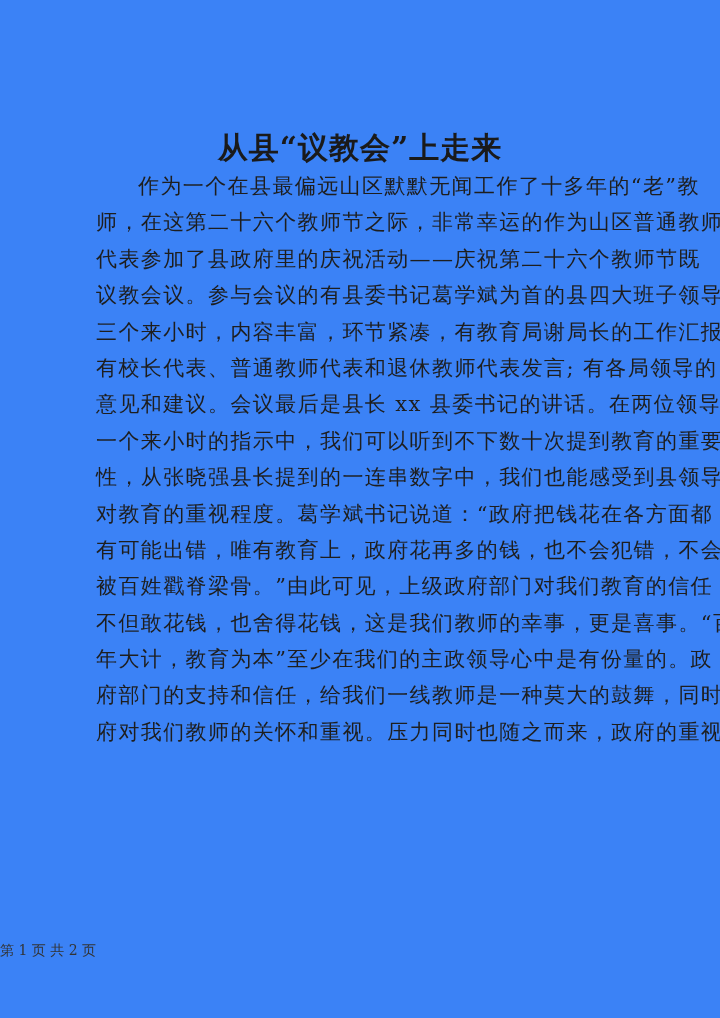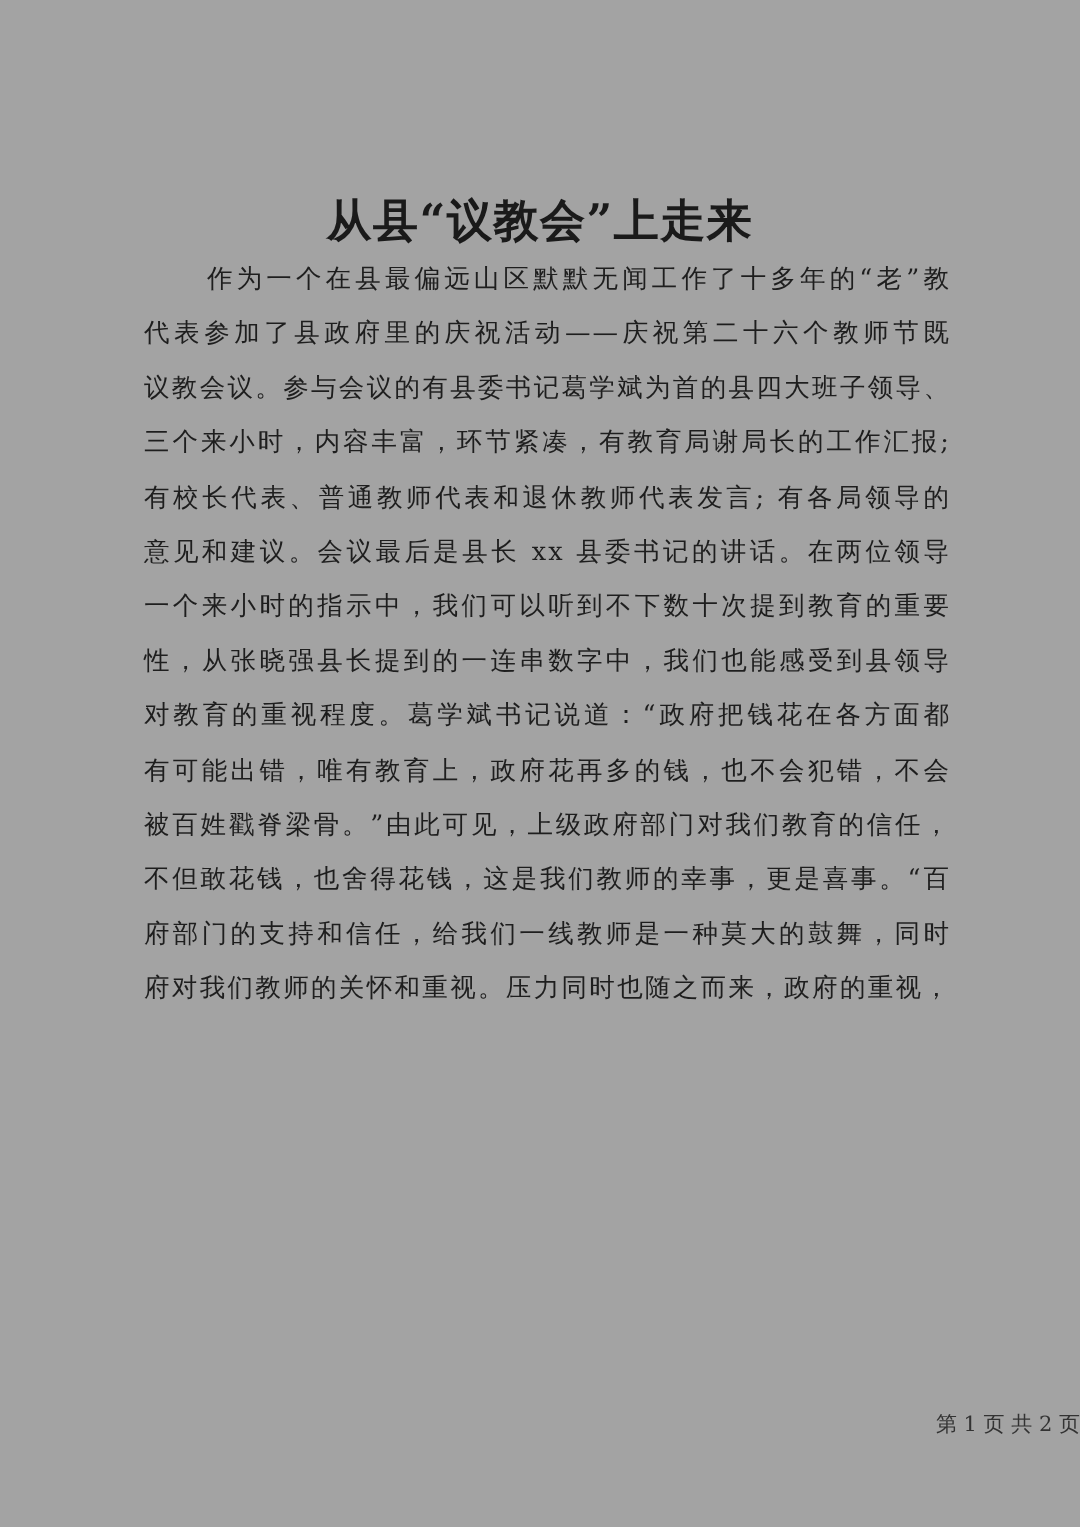--- a/index.html
+++ b/index.html
@@ -1,55 +1,57 @@
 <!DOCTYPE html>
 <html><head>
 <meta charset="utf-8">
 <style>
   html, body { margin: 0; padding: 0; background: #ffffff; }
   body { width: 720px; height: 1018px; position: relative; overflow: hidden; }
-  .page { position: absolute; left: 0; top: 0; width: 720px; height: 1018px; background: #a3a3a3; }
+  .page { position: absolute; left: 0; top: 0; width: 720px; height: 1018px; background: #3b82f6; }
   .title {
     position: absolute; left: 0; top: 128px; width: 720px; text-align: center;
     font-family: "DejaVu Serif", "Liberation Serif", serif;
     font-size: 30px; font-weight: bold; color: #1a1a1a; letter-spacing: 1px; line-height: 40px;
   }
   .body {
     position: absolute; left: 96px; top: 168px; width: 538px;
     font-family: "DejaVu Serif", "Liberation Serif", serif;
     color: #1e1e1e;
   }
   .line {
-    display: block; height: 36.4px; line-height: 36px; font-size: 17px;
+    display: block; height: 36.4px; line-height: 36px; font-size: 21px;
     white-space: nowrap; letter-spacing: 1.4px; text-align: justify; text-align-last: justify;
   }
   .line.first { text-indent: 42px; }
   .footer {
-    position: absolute; left: 0; top: 940px; width: 720px; text-align: right;
+    position: absolute; left: 0; top: 940px; width: 720px; text-align: left;
     font-family: "DejaVu Serif", "Liberation Serif", serif;
     font-size: 14px; color: #333; line-height: 20px;
   }
 </style>
 </head>
 <body>
 
 <div class="page">
   <div class="title">从县“议教会”上走来</div>
 
   <div class="body">
     <span class="line first">作为一个在县最偏远山区默默无闻工作了十多年的“老”教</span>
+    <span class="line">师，在这第二十六个教师节之际，非常幸运的作为山区普通教师</span>
     <span class="line">代表参加了县政府里的庆祝活动——庆祝第二十六个教师节既</span>
     <span class="line">议教会议。参与会议的有县委书记葛学斌为首的县四大班子领导、</span>
     <span class="line">三个来小时，内容丰富，环节紧凑，有教育局谢局长的工作汇报;</span>
     <span class="line">有校长代表、普通教师代表和退休教师代表发言; 有各局领导的</span>
     <span class="line">意见和建议。会议最后是县长 xx 县委书记的讲话。在两位领导</span>
     <span class="line">一个来小时的指示中，我们可以听到不下数十次提到教育的重要</span>
     <span class="line">性，从张晓强县长提到的一连串数字中，我们也能感受到县领导</span>
     <span class="line">对教育的重视程度。葛学斌书记说道：“政府把钱花在各方面都</span>
     <span class="line">有可能出错，唯有教育上，政府花再多的钱，也不会犯错，不会</span>
     <span class="line">被百姓戳脊梁骨。”由此可见，上级政府部门对我们教育的信任，</span>
     <span class="line">不但敢花钱，也舍得花钱，这是我们教师的幸事，更是喜事。“百</span>
+    <span class="line">年大计，教育为本”至少在我们的主政领导心中是有份量的。政</span>
     <span class="line">府部门的支持和信任，给我们一线教师是一种莫大的鼓舞，同时</span>
     <span class="line">府对我们教师的关怀和重视。压力同时也随之而来，政府的重视，</span>
   </div>
 
   <div class="footer">第 1 页  共 2 页</div>
 </div>
 
 </body></html>

